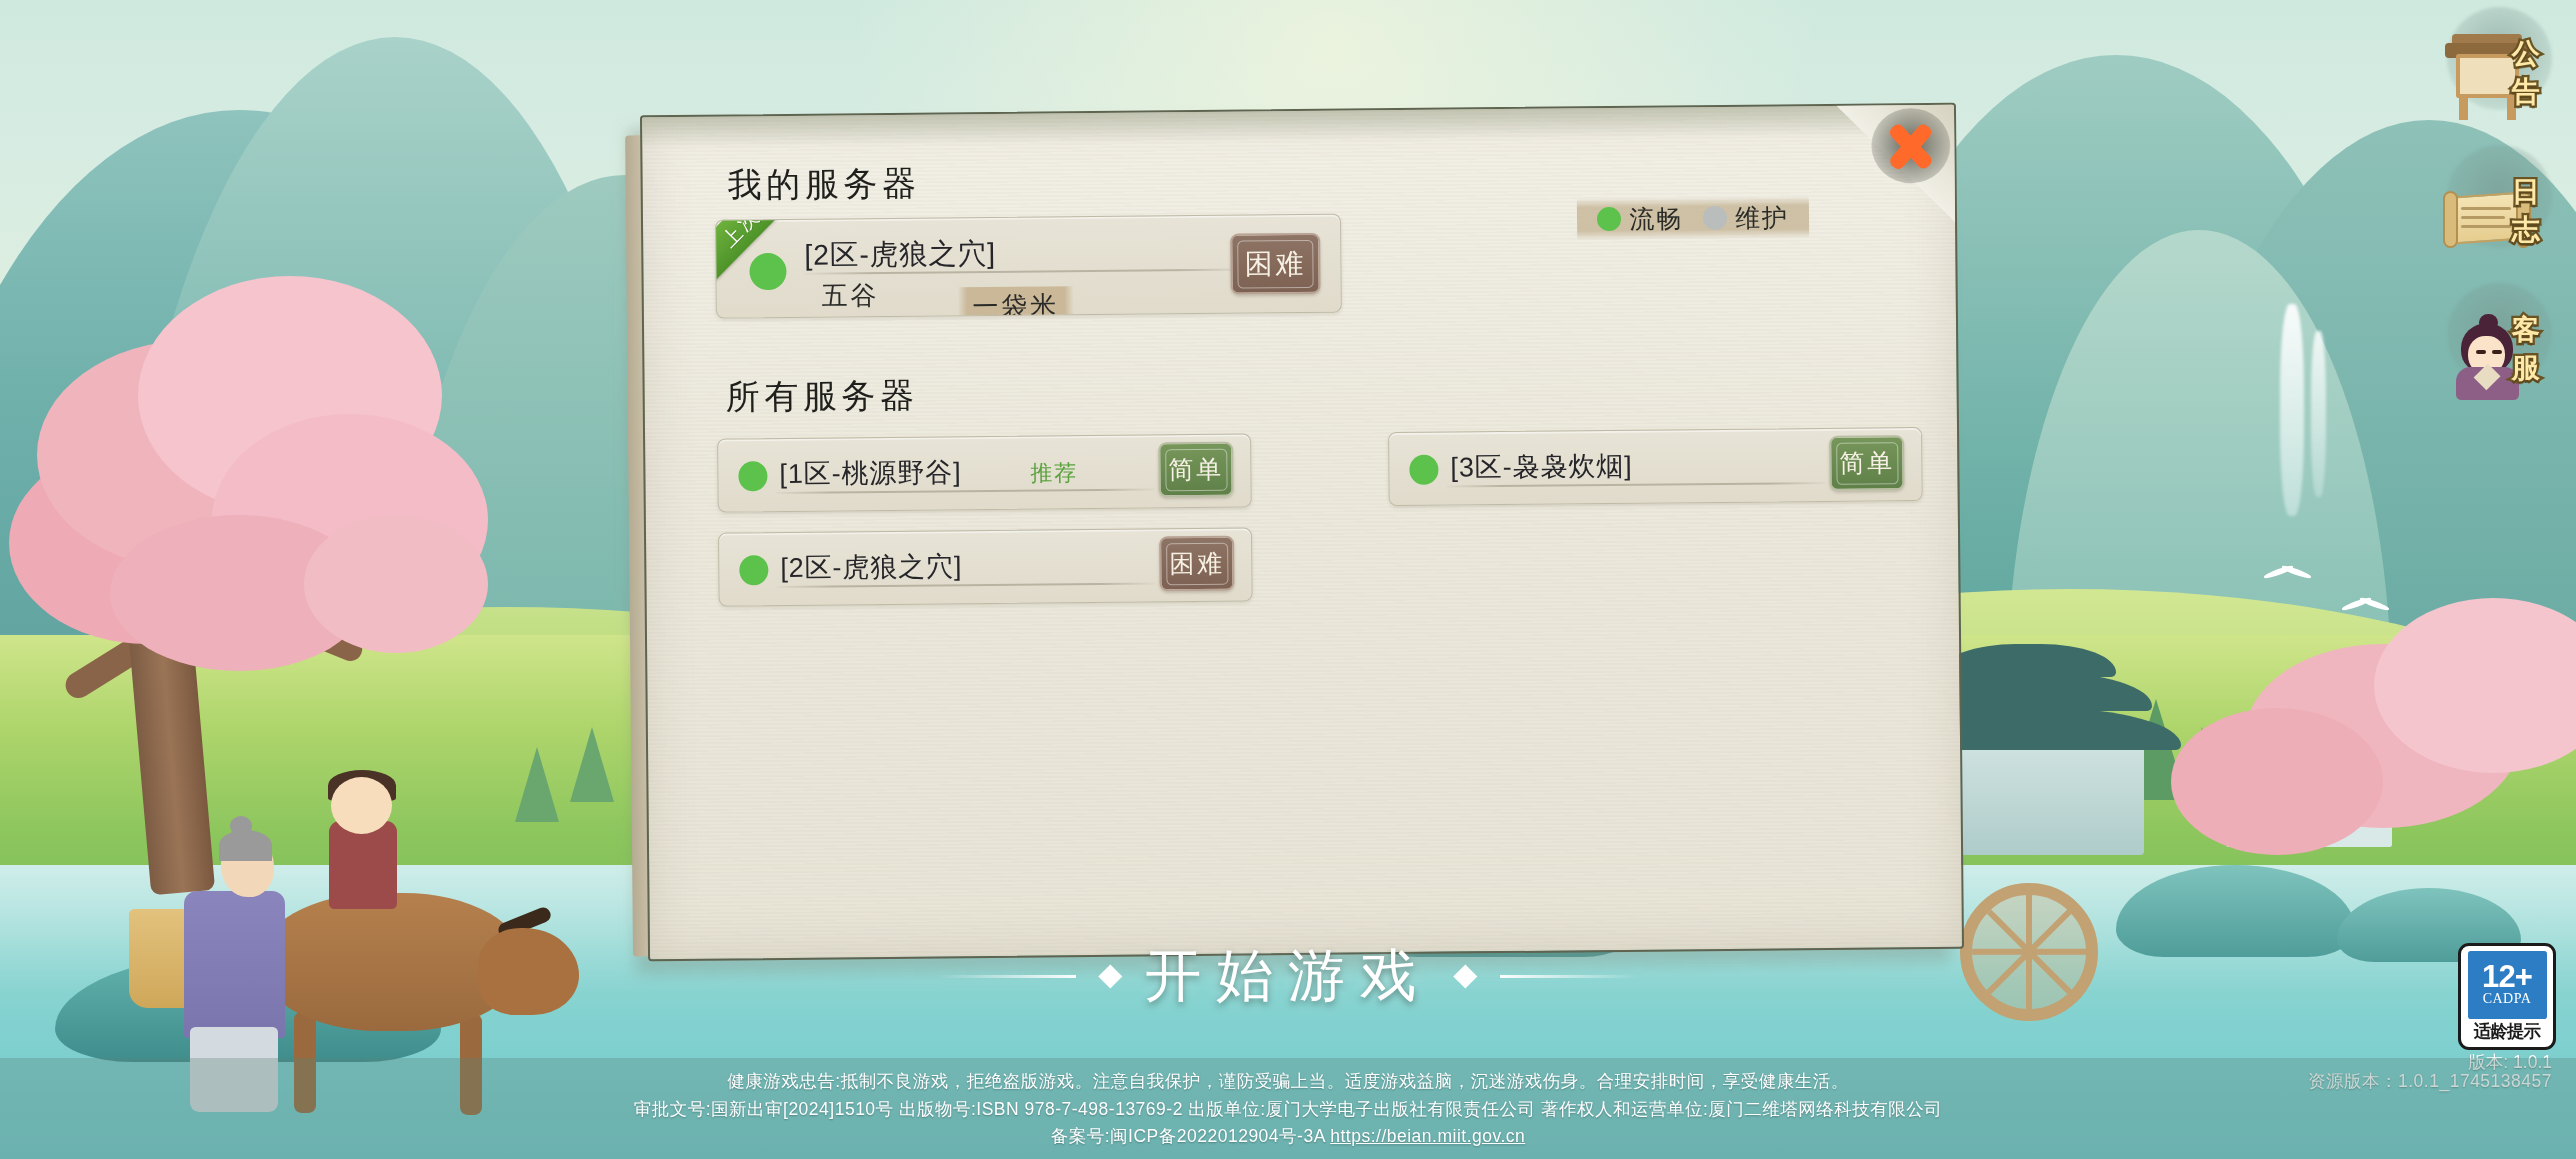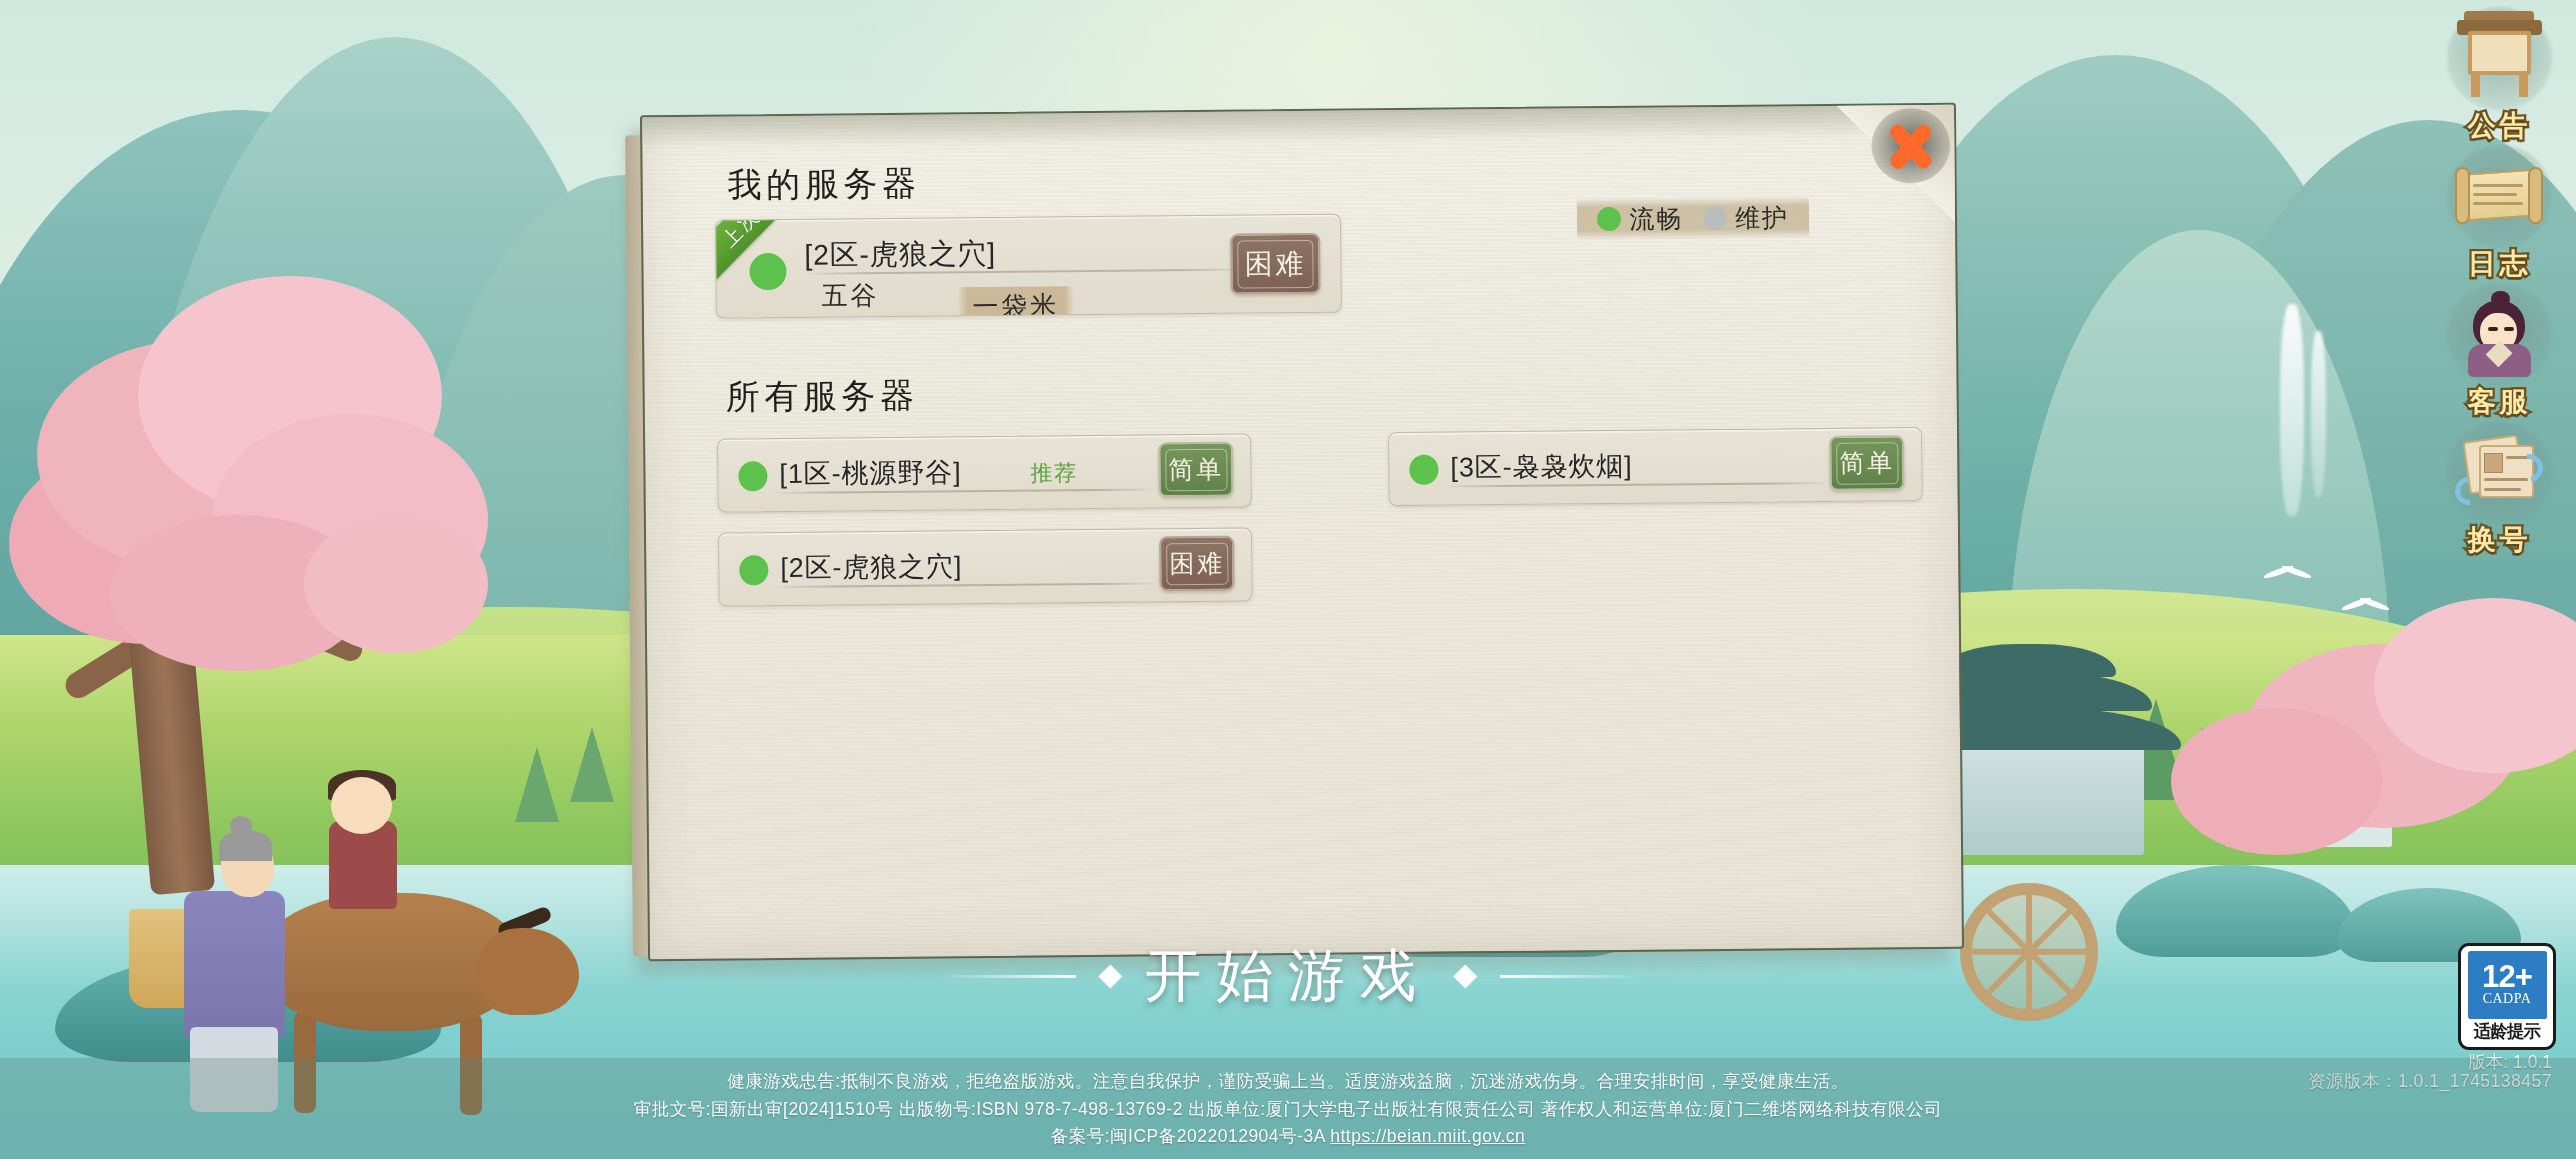--- a/index.html
+++ b/index.html
@@ -181,21 +181,21 @@
 
   #res-version{
     position:absolute; right:24px; bottom:66px;
     color:#ffffff; font-size:17.5px; letter-spacing:0.5px;
     text-shadow:0 0.9px 1.8px rgba(0,0,0,.3);
   }
 
   
   #sidebar{ position:absolute; right:16.6px; top:7.4px; width:120px; }
   .side-item{ position:relative; width:120px; height:138px; cursor:pointer;
-     display:flex; flex-direction:column; align-items:center; justify-content:space-between; }
+     display:flex; flex-direction:row; align-items:center; justify-content:flex-start; }
   .side-blob{
     position:absolute; left:7.4px; top:0; width:105px; height:103px; border-radius:50%;
     background:radial-gradient(circle at 50% 45%, rgba(120,150,142,.62), rgba(120,150,142,.18) 72%, rgba(120,150,142,0) 78%);
     filter:blur(1.8px);
   }
   .side-ico{ position:relative; width:96px; height:88px; margin-top:3.7px; }
   .side-label{
     position:relative; margin-top:-7.4px; font-size:28px; font-weight:bold;
     color:#ffe9a8; letter-spacing:3.7px;
     -webkit-text-stroke:4.6px #6b5424; paint-order:stroke fill;
@@ -611,34 +611,20 @@
       <span class="cs-hair"></span>
       <span class="cs-face"></span>
       <span class="cs-eye" style="left:37px;top:40px;"></span>
       <span class="cs-eye" style="left:53px;top:40px;"></span>
       <span class="cs-body"></span>
       <span class="cs-collar"></span>
     </span>
     <span class="side-label">客服</span>
   </div>
 
-  <div class="side-item">
-    <span class="side-blob"></span>
-    <span class="side-ico">
-      <span class="sw-card" style="left:14.7px;top:13px;transform:rotate(-8deg);"></span>
-      <span class="sw-card" style="left:28px;top:20px;"></span>
-      <span class="sw-photo" style="left:33px;top:28px;"></span>
-      <span class="scroll-line" style="left:55px;top:31px;width:22px;background:#b09468;"></span>
-      <span class="scroll-line" style="left:33px;top:53px;width:44px;background:#b09468;"></span>
-      <span class="scroll-line" style="left:33px;top:63px;width:37px;background:#b09468;"></span>
-      <span class="sw-arrow" style="left:3.7px;top:52px;transform:rotate(40deg);"></span>
-      <span class="sw-arrow" style="left:64px;top:29px;transform:rotate(215deg);"></span>
-    </span>
-    <span class="side-label">换号</span>
-  </div>
 
 </div>
 
 <div id="age-badge">
   <div class="age-box">
     <span class="age-num">12+</span>
     <span class="age-org">CADPA</span>
   </div>
   <span class="age-cn">适龄提示</span>
 </div>

